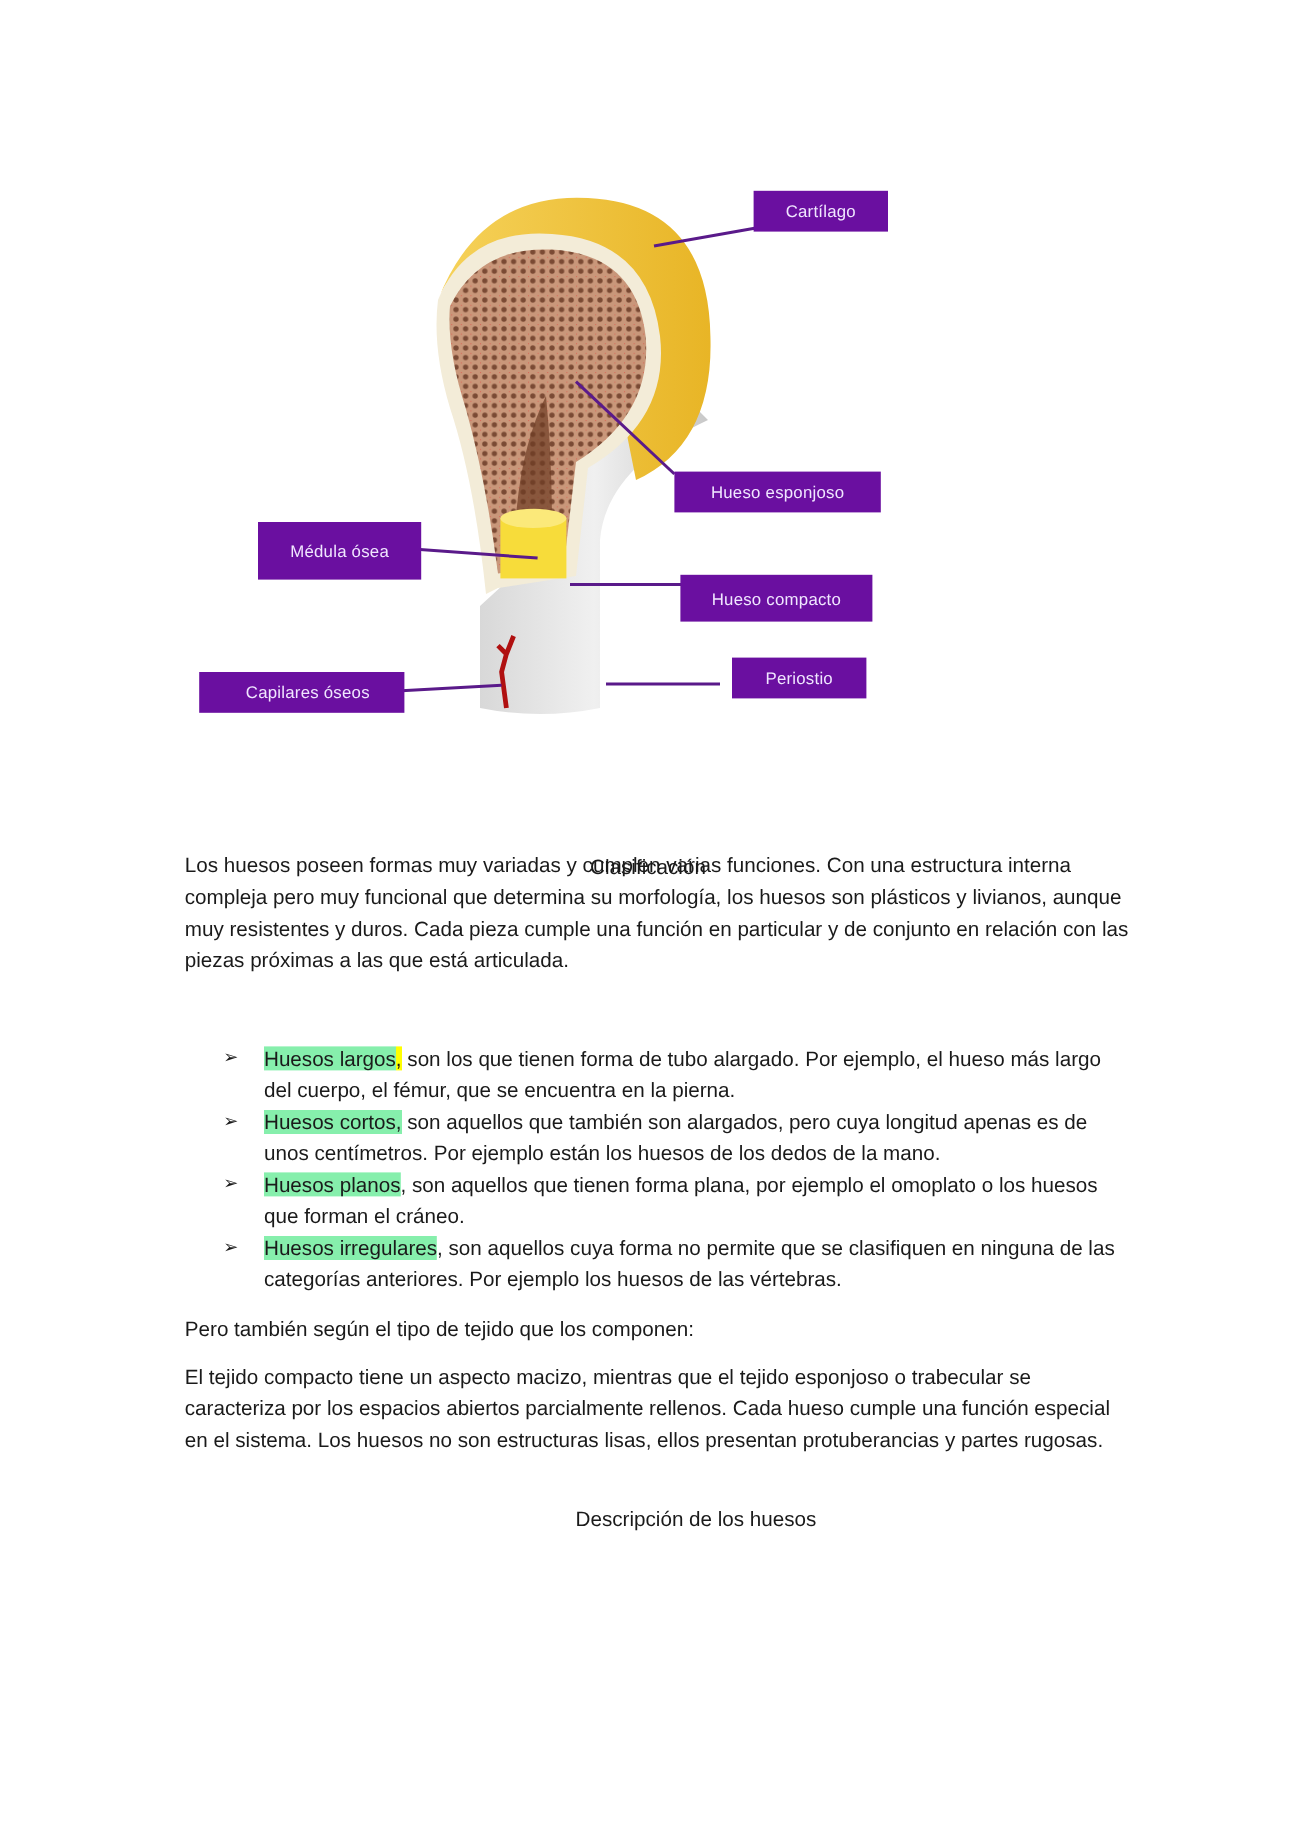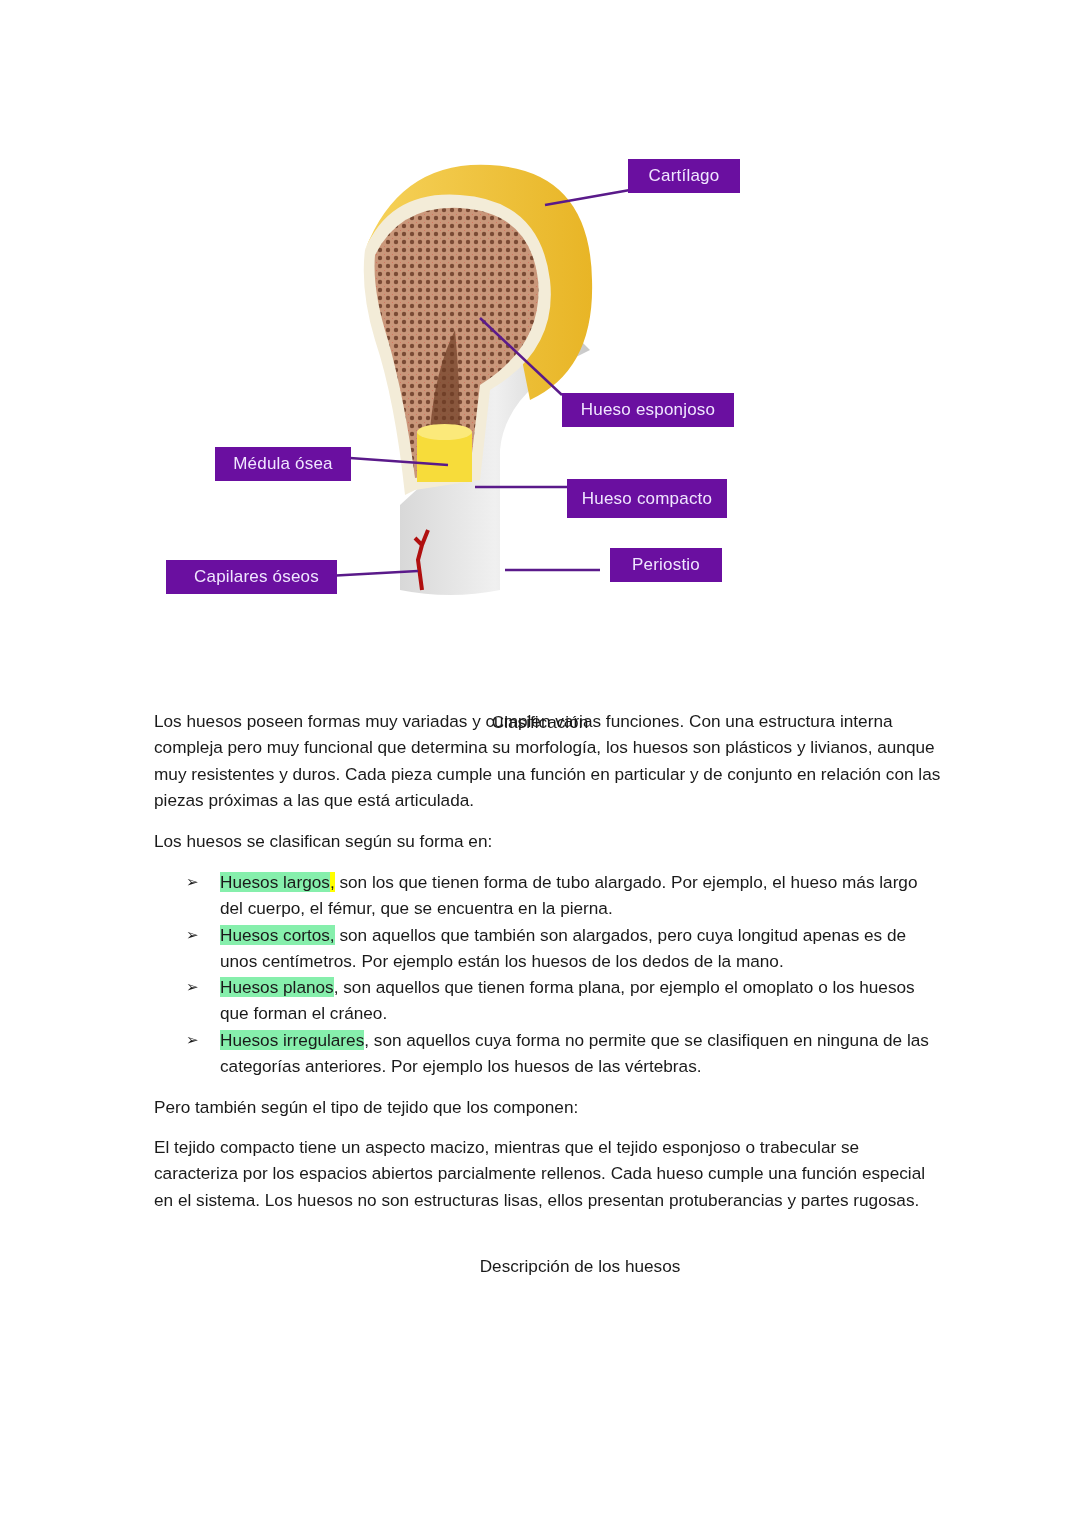--- a/index.html
+++ b/index.html
@@ -3,21 +3,21 @@
 <meta charset="utf-8">
 <style>
   html, body { margin: 0; padding: 0; background: #ffffff; }
   body { width: 1080px; height: 1527px; position: relative; overflow: hidden;
          font-family: "Liberation Sans", "DejaVu Sans", sans-serif; color: #1a1a1a; }
   .page { position: absolute; left: 0; top: 0; width: 1080px; height: 1527px; }
 
   .figure { position: absolute; left: 160px; top: 150px; width: 600px; height: 460px; }
   .figure svg { width: 600px; height: 460px; display: block; }
 
-  .label-box { position: absolute; background: #6a0fa0; color: #f0e6ff; font-size: 17px;
+  .label-box { position: absolute; background: #6a0fa0; color: #f0e6ff; font-size: 14px;
                display: flex; align-items: center; justify-content: center; letter-spacing: 0.2px; text-align: center; }
   .center { position: absolute; left: 0; width: 1080px; text-align: center; font-size: 17.2px; }
   .para { position: absolute; left: 154px; width: 790px; font-size: 17.2px; line-height: 26.3px; }
 
   .list { position: absolute; left: 154px; width: 790px; font-size: 17.2px; line-height: 26.3px; }
   .li { position: relative; padding-left: 66px; }
   .bullet { position: absolute; left: 32px; top: 0; font-size: 15px; }
   .hl { background: #86efac; }
   .hl-y { background: #ffff00; }
 </style>
@@ -64,31 +64,30 @@
         <line x1="320" y1="168" x2="402" y2="245"></line>
         <line x1="190" y1="308" x2="288" y2="315"></line>
         <line x1="315" y1="337" x2="408" y2="337"></line>
         <line x1="167" y1="426" x2="258" y2="421"></line>
         <line x1="345" y1="420" x2="440" y2="420"></line>
       </g>
     </svg>
 
     <div class="label-box" style="left:468px; top:9px; width:112px; height:34px;">Cartílago</div>
     <div class="label-box" style="left:402px; top:243px; width:172px; height:34px;">Hueso esponjoso</div>
-    <div class="label-box" style="left:55px; top:297px; width:136px; height:34px;">Médula ósea</div>
+    <div class="label-box" style="left:55px; top:285px; width:136px; height:48px;">Médula ósea</div>
     <div class="label-box" style="left:407px; top:329px; width:160px; height:39px;">Hueso compacto</div>
     <div class="label-box" style="left:450px; top:398px; width:112px; height:34px;">Periostio</div>
     <div class="label-box" style="left:6px; top:410px; width:161px; height:34px;padding-left:10px;">Capilares óseos</div>
   </div>
 
   <div class="center" style="top:692px;margin-top:20px;">Clasificación</div>
 
   <div class="para" style="top:708px;">Los huesos poseen formas muy variadas y cumplen varias funciones. Con una estructura interna compleja pero muy funcional que determina su morfología, los huesos son plásticos y livianos, aunque muy resistentes y duros. Cada pieza cumple una función en particular y de conjunto en relación con las piezas próximas a las que está articulada.</div>
 
-  <div class="para" style="top:828px;">Los huesos se clasifican según su forma en:</div>
 
   <div class="list" style="top:869px;">
     <div class="li">
       <span class="bullet">➢</span>
       <span class="hl">Huesos largos</span><span class="hl-y">,</span><span> son los que tienen forma de tubo alargado. Por ejemplo, el hueso más largo del cuerpo, el fémur, que se encuentra en la pierna.</span>
     </div>
     <div class="li">
       <span class="bullet">➢</span>
       <span class="hl">Huesos cortos,</span><span> son aquellos que también son alargados, pero cuya longitud apenas es de unos centímetros. Por ejemplo están los huesos de los dedos de la mano.</span>
     </div>

